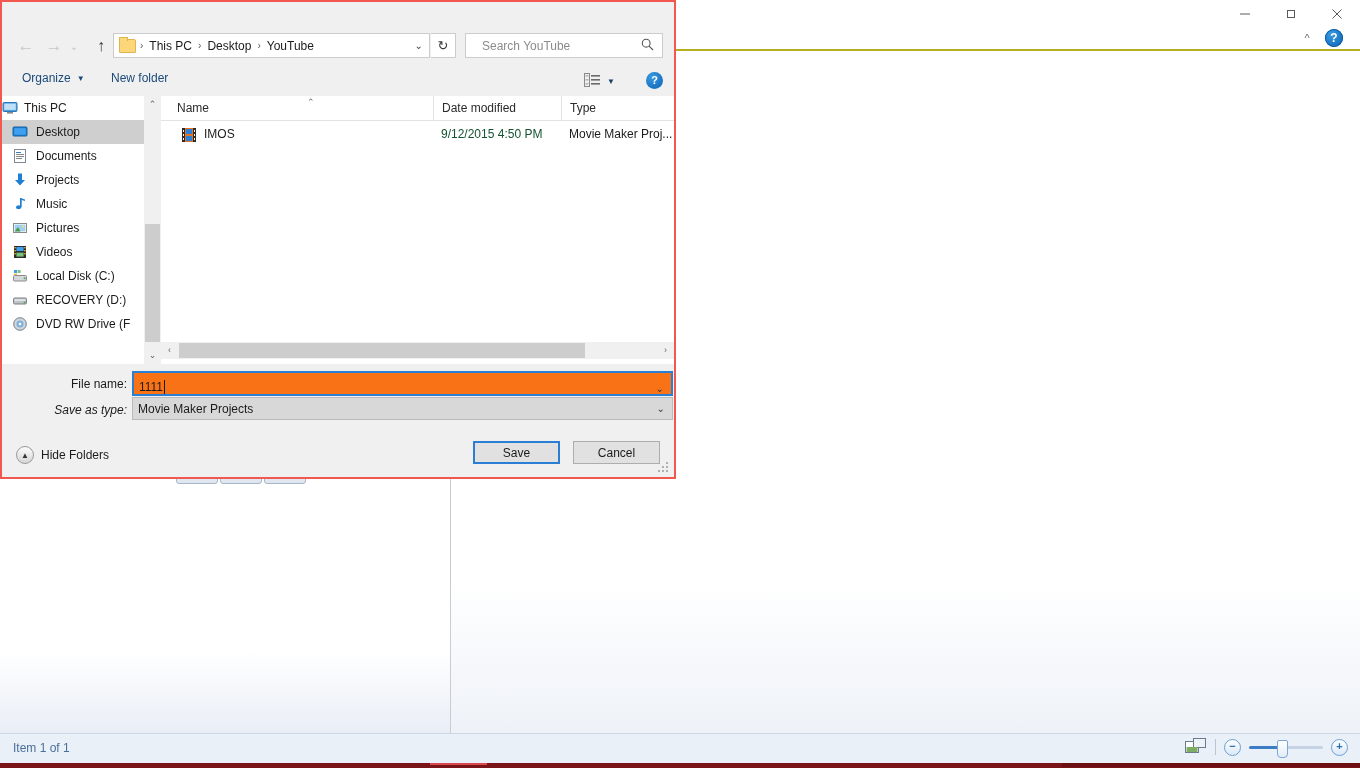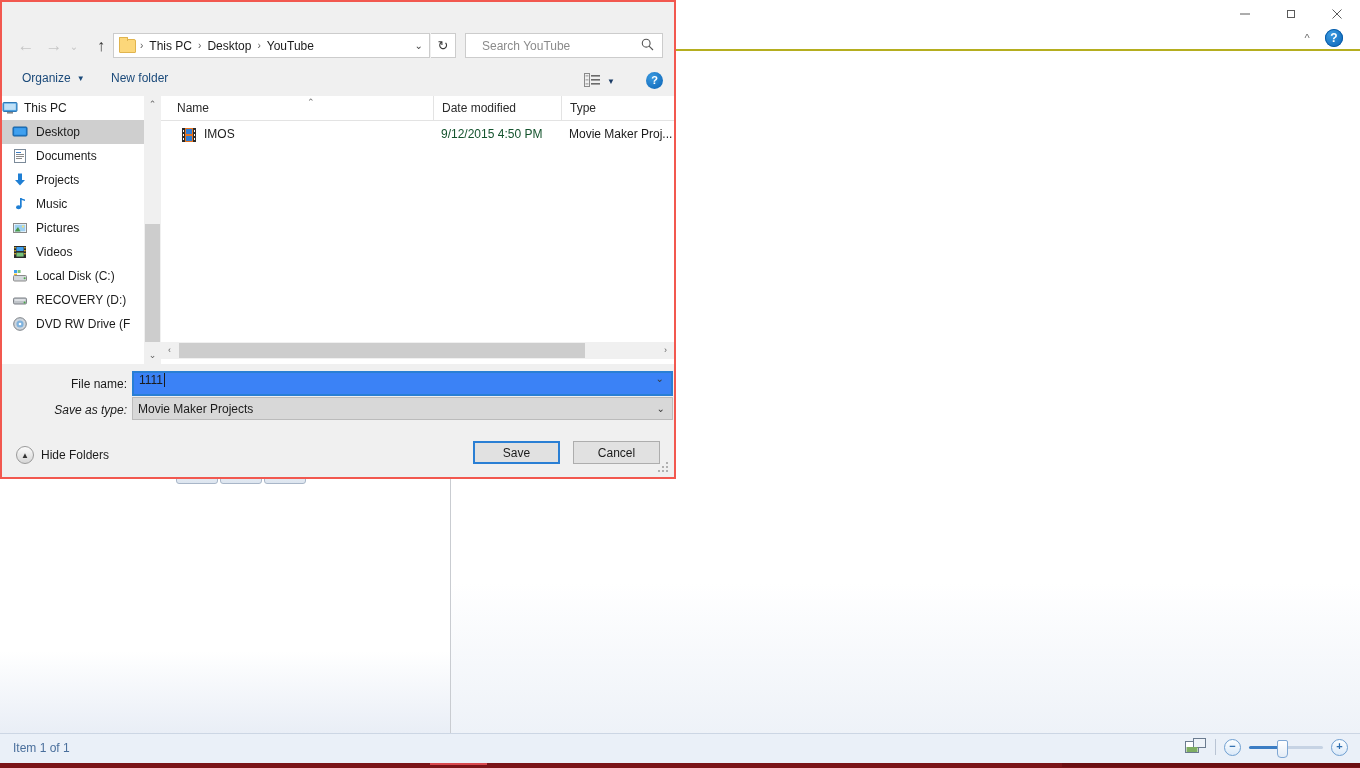--- a/index.html
+++ b/index.html
@@ -232,22 +232,22 @@
   .hs-left { left: 0; } .hs-right { right: 0; }
   .hs-thumb { position: absolute; left: 18px; top: 1px; width: 406px; height: 15px; background: #cdcdcd; }
 
   
   .form-area { position: absolute; left: 0; top: 362px; width: 672px; height: 113px; background: #f0f0f0; }
   .form-label { position: absolute; font-size: 12px; color: #1b1b1b; text-align: right; }
   .lbl-filename { left: 30px; top: 375px; width: 95px; }
   .lbl-savetype { left: 30px; top: 401px; width: 95px; font-style: italic; }
   .combo-filename {
     position: absolute; left: 130px; top: 369px; width: 541px; height: 25px;
-    background: #3b82f6; border: 2px solid #2a7fd4; box-sizing: border-box;
-    display: flex; align-items: flex-start;
+    background: #f97316; border: 2px solid #2a7fd4; box-sizing: border-box;
+    display: flex; align-items: flex-end;
   }
   .combo-savetype {
     position: absolute; left: 130px; top: 395px; width: 541px; height: 23px;
     background: #d8d8d8; border: 1px solid #bbbbbb; box-sizing: border-box;
     display: flex; align-items: center;
   }
   .combo-val { font-size: 12px; color: #1b1b1b; margin-left: 5px; }
   .caret-blink {
     display: inline-block; width: 1px; height: 14px; background: #1b1b1b; margin-left: 1px;
     vertical-align: middle;

